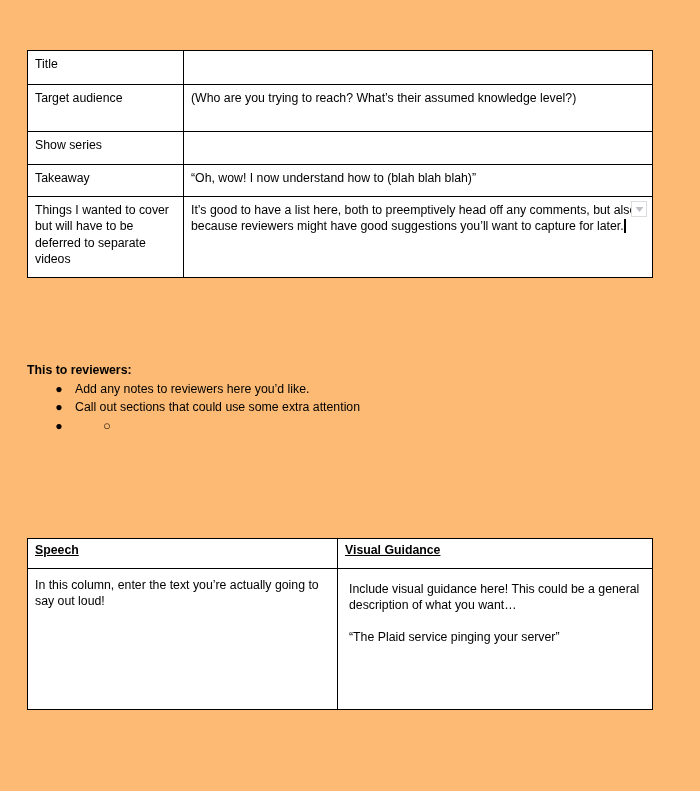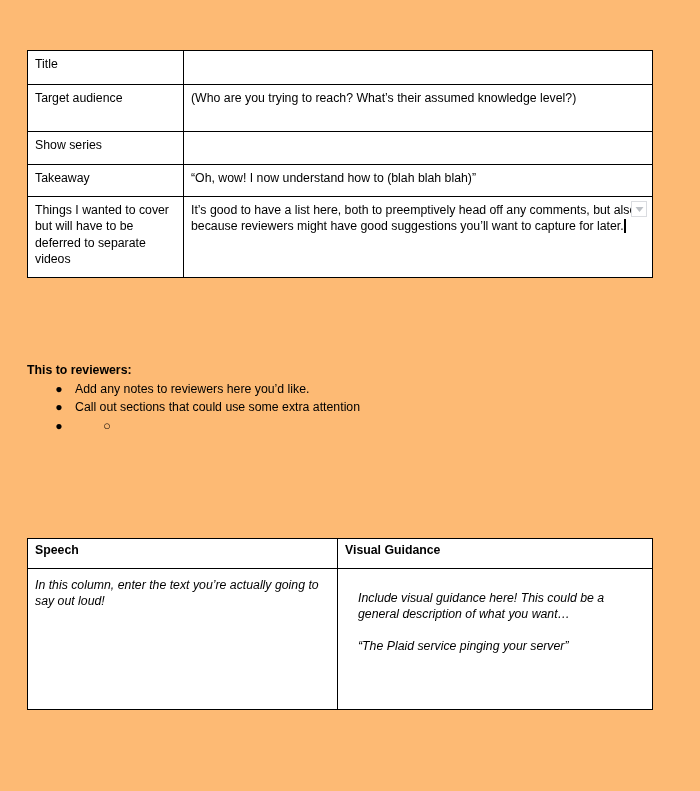--- a/index.html
+++ b/index.html
@@ -149,27 +149,27 @@
     width: 625px;
   }
   #table-speech col.c-speech { width: 310px; }
   #table-speech col.c-visual { width: 315px; }
 
   #table-speech th {
     font-weight: bold;
     height: 30px;
     vertical-align: middle;
     padding-top: 0;
+    text-decoration: underline;
   }
   #table-speech td.body-cell {
     height: 141px;
     padding-top: 8px;
-    font-style: italic;
-  }
-  .para { margin: 13px; }
+  }
+  .para { margin: 4px; }
   .para + .para { margin-top: 15px; }
 </style>
 </head>
 <body>
 
 <div class="page">
 
   <table id="table-script-meta" class="doc-table">
     <colgroup>
       <col class="c-label">

